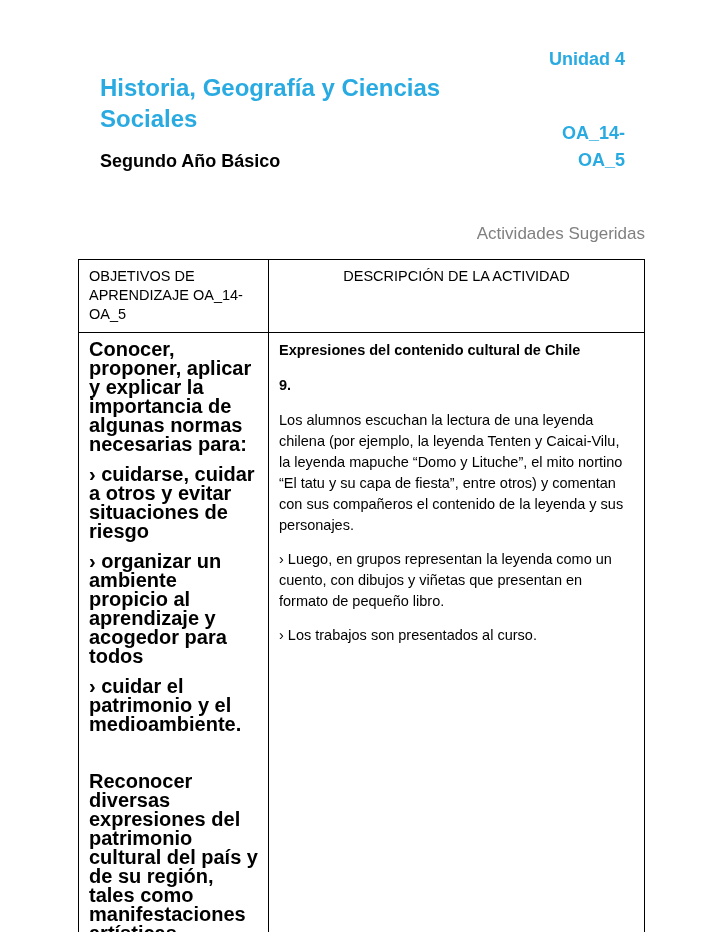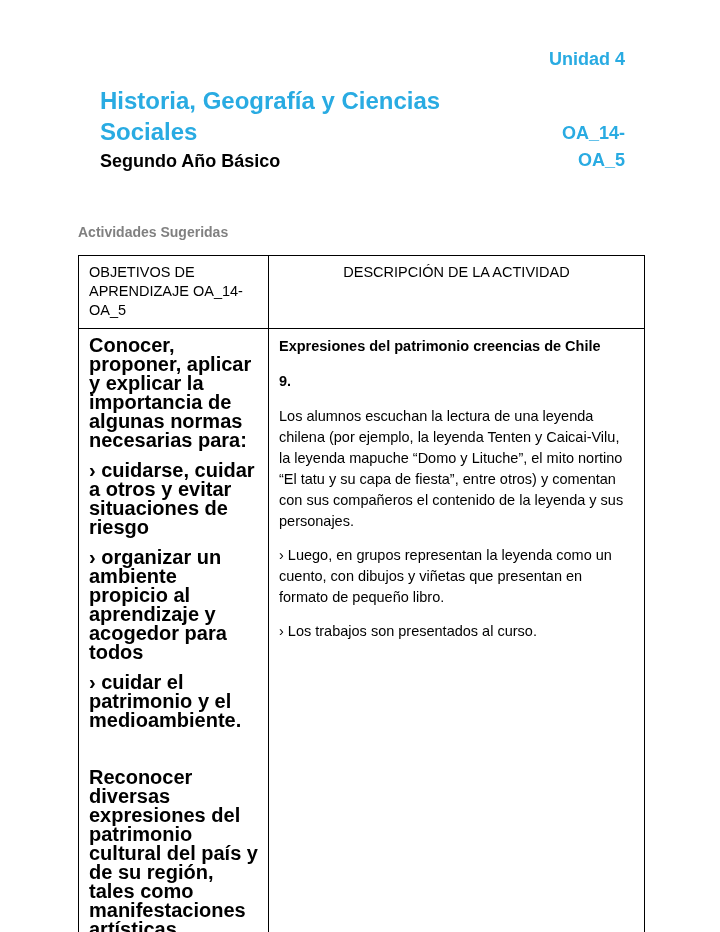--- a/index.html
+++ b/index.html
@@ -32,43 +32,43 @@
     font-size:24px;
     font-weight:bold;
     line-height:31px;
     color:var(--accent);
   }
   .grade{
     font-size:18px;
     font-weight:bold;
     line-height:25px;
     color:var(--text);
-    margin-top:2px;
+    margin-top:15px;
   }
   .header-right{text-align:right;}
   .unit{
     font-size:18px;
     font-weight:bold;
     line-height:31px;
     color:var(--accent);
   }
   .oa-code{
     font-size:18px;
     font-weight:bold;
     line-height:27px;
     color:var(--accent);
     margin-top:45px;
   }
 
   
   .section-title{
     margin:50px 0 15px 0;
-    text-align:left;
-    font-size:14px;
-    font-weight:bold;
+    text-align:right;
+    font-size:17px;
+    font-weight:normal;
     color:var(--gray);
   }
 
   
   .activities-table{
     width:567px;
     border-collapse:collapse;
     table-layout:fixed;
   }
   .activities-table th,
@@ -133,21 +133,21 @@
     <tbody>
       <tr>
         <td class="objectives-cell">
           <p class="obj-intro">Conocer, proponer, aplicar y explicar la importancia de algunas normas necesarias para:</p>
           <p class="obj-bullet">› cuidarse, cuidar a otros y evitar situaciones de riesgo</p>
           <p class="obj-bullet">› organizar un ambiente propicio al aprendizaje y acogedor para todos</p>
           <p class="obj-bullet">› cuidar el patrimonio y el medioambiente.</p>
           <p class="obj-second">Reconocer diversas expresiones del patrimonio cultural del país y de su región, tales como manifestaciones artísticas, tradiciones folclóricas, leyendas y tradiciones orales, costumbres familiares, creencias, idioma, construcciones, comidas típicas, fiestas, monumentos y sitios</p>
         </td>
         <td class="activity-cell">
-          <p class="activity-title">Expresiones del patrimonio creencias de Chile</p>
+          <p class="activity-title">Expresiones del contenido cultural de Chile</p>
           <p class="activity-number">9.</p>
           <p class="activity-para">Los alumnos escuchan la lectura de una leyenda chilena (por ejemplo, la leyenda Tenten y Caicai-Vilu, la leyenda mapuche “Domo y Lituche”, el mito nortino “El tatu y su capa de fiesta”, entre otros) y comentan con sus compañeros el contenido de la leyenda y sus personajes.</p>
           <p class="activity-para">› Luego, en grupos representan la leyenda como un cuento, con dibujos y viñetas que presentan en formato de pequeño libro.</p>
           <p class="activity-para">› Los trabajos son presentados al curso.</p>
         </td>
       </tr>
     </tbody>
   </table>
 
 </div>

